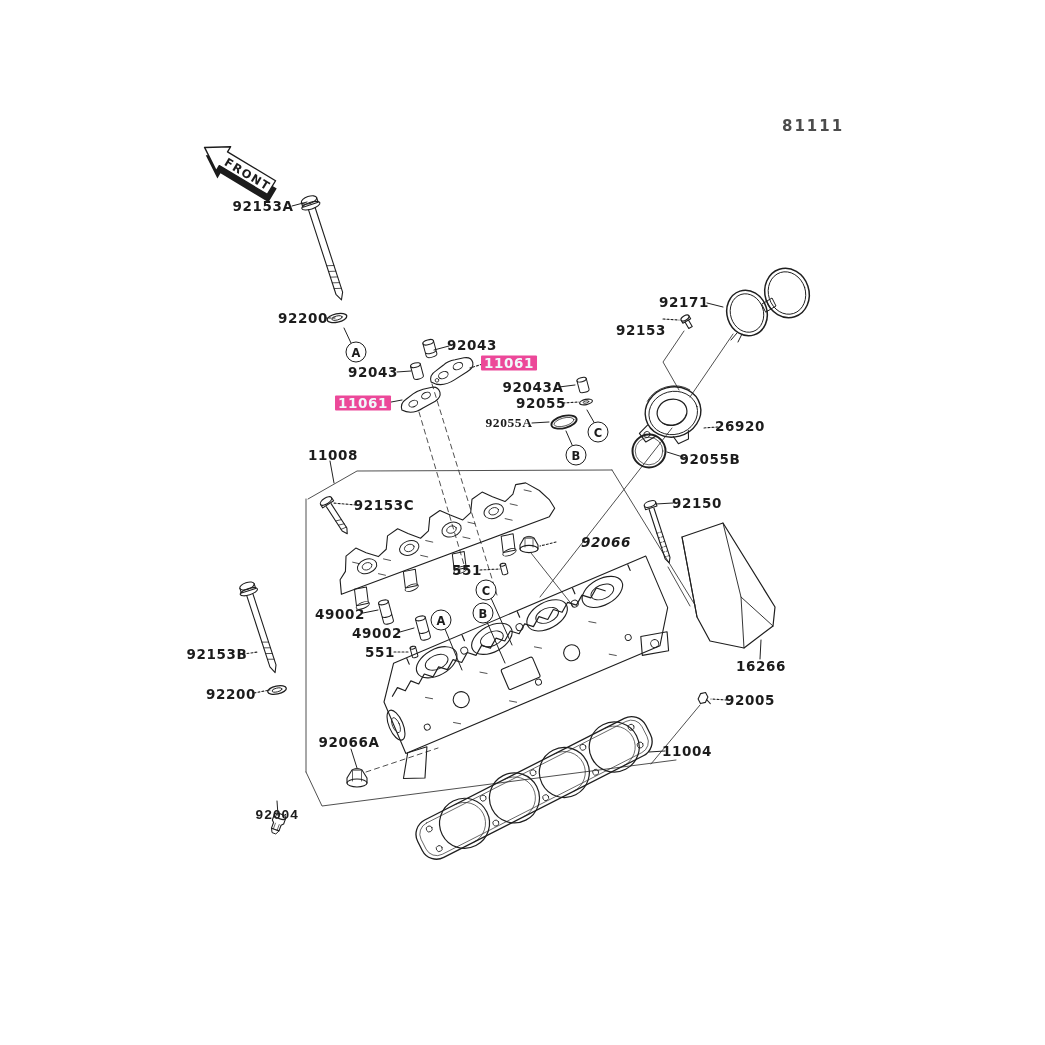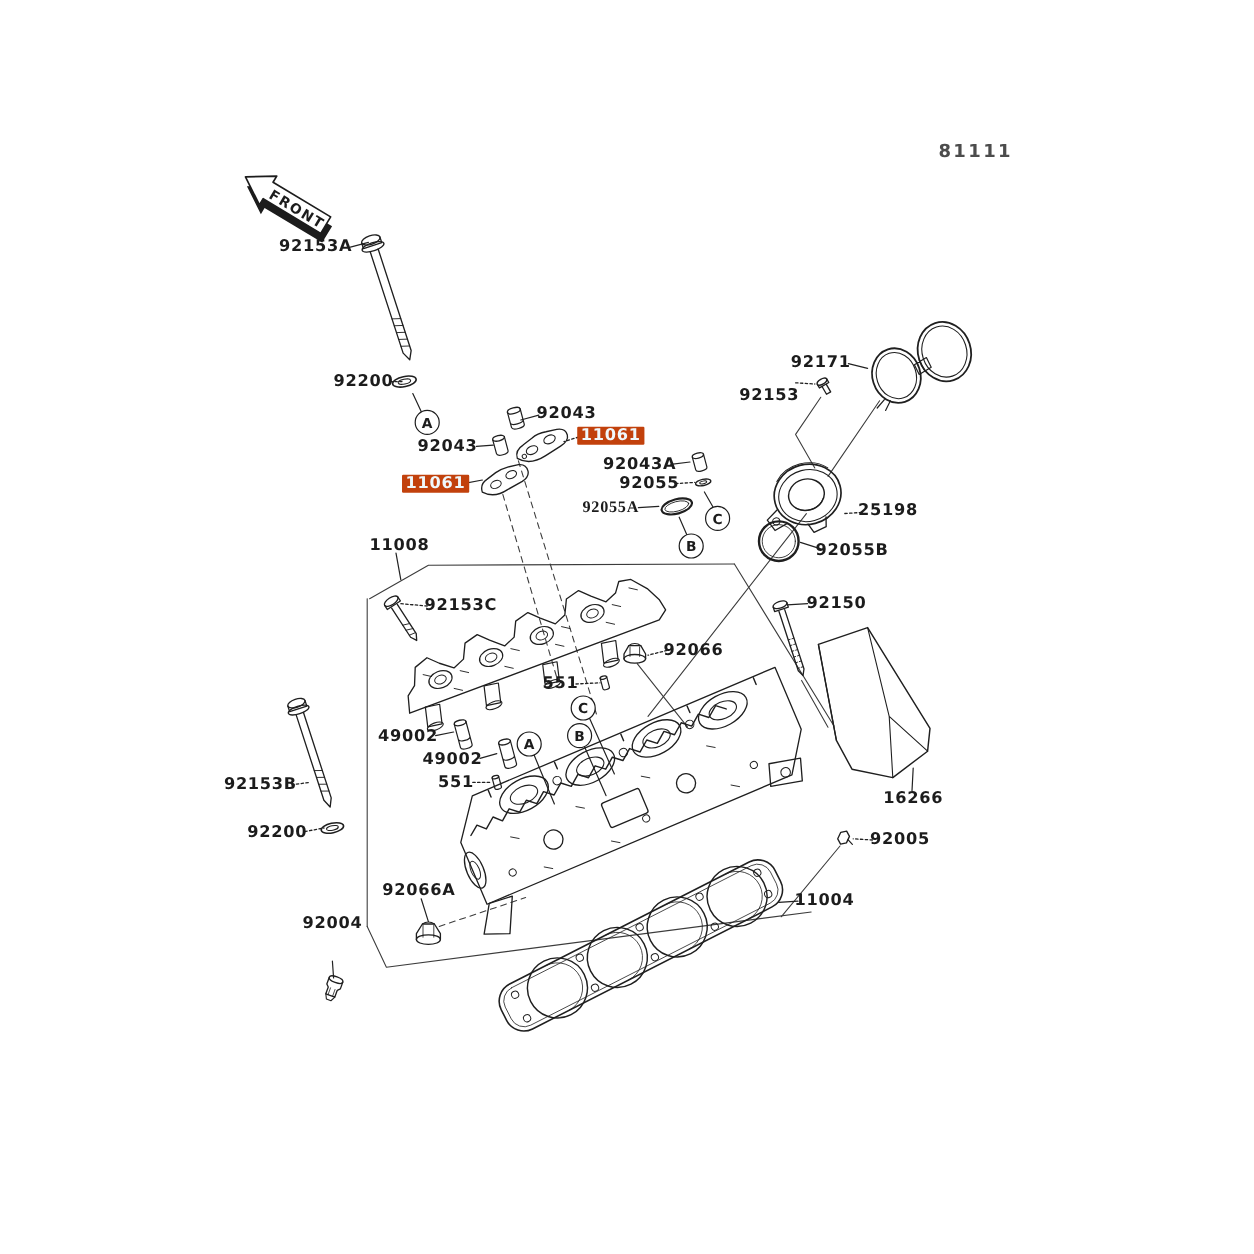--- a/index.html
+++ b/index.html
@@ -2,21 +2,21 @@
 <html><head>
 <meta charset="utf-8">
 <style>
   html,body{margin:0;padding:0;background:#fff;}
   .canvas{position:relative;width:1045px;height:1045px;background:#ffffff;overflow:hidden;
           font-family:"DejaVu Sans","Liberation Sans",sans-serif;}
   svg.art{position:absolute;left:0;top:0;}
   .layer{position:absolute;left:0;top:0;width:100%;height:100%;}
   .plabel{position:absolute;transform:translate(-50%,-50%);font-weight:bold;font-size:13.5px;
           letter-spacing:.6px;color:#1c1c1c;white-space:nowrap;line-height:1.1;}
-  .plabel.hl{background:#c2410c;color:#f0f8fb;padding:0 3px;border-radius:1px;}
+  .plabel.hl{background:#ec4899;color:#f0f8fb;padding:0 3px;border-radius:1px;}
   .callout{position:absolute;transform:translate(-50%,-50%);width:19px;height:19px;
            border:1.7px solid #1c1c1c;border-radius:50%;background:#fff;display:flex;
            align-items:center;justify-content:center;font-weight:bold;font-size:11.5px;color:#1c1c1c;}
   .pagecode{position:absolute;left:782px;top:117px;font-size:15px;font-weight:bold;
             letter-spacing:2px;color:#4c4c4c;}
 </style>
 </head>
 <body>
 
 <div class="canvas">
@@ -311,32 +311,32 @@
       <span class="plabel hl" style="left: 509px; top: 363px;">11061</span>
       <span class="plabel" style="left: 373px; top: 372px;">92043</span>
       <span class="plabel hl" style="left: 363px; top: 403px;">11061</span>
       <span class="plabel" style="left: 533px; top: 387px;">92043A</span>
       <span class="plabel" style="left: 541px; top: 403px;">92055</span>
       <span class="plabel" style="left: 509px; top: 423px; font-family: Liberation Serif, serif;">92055A</span>
       <span class="plabel" style="left: 333px; top: 455px;">11008</span>
       <span class="plabel" style="left: 384px; top: 505px;">92153C</span>
       <span class="plabel" style="left: 684px; top: 302px;">92171</span>
       <span class="plabel" style="left: 641px; top: 318px; margin-top: 12px;">92153</span>
-      <span class="plabel" style="left: 740px; top: 426px;">25198</span>
+      <span class="plabel" style="left: 740px; top: 426px;">26920</span>
       <span class="plabel" style="left: 710px; top: 459px;">92055B</span>
       <span class="plabel" style="left: 697px; top: 503px;">92150</span>
-      <span class="plabel" style="left: 578px; top: 542px;">92066</span>
+      <span class="plabel" style="left: 606px; top: 542px; font-style: italic;">92066</span>
       <span class="plabel" style="left: 467px; top: 570px;">551</span>
       <span class="plabel" style="left: 340px; top: 614px;">49002</span>
       <span class="plabel" style="left: 377px; top: 633px;">49002</span>
       <span class="plabel" style="left: 380px; top: 652px;">551</span>
       <span class="plabel" style="left: 217px; top: 654px;">92153B</span>
       <span class="plabel" style="left: 231px; top: 694px;">92200</span>
       <span class="plabel" style="left: 349px; top: 742px;">92066A</span>
-      <span class="plabel" style="left: 277px; top: 770px;">92004</span>
+      <span class="plabel" style="left: 277px; top: 816px; font-family: Liberation Mono, monospace;">92004</span>
       <span class="plabel" style="left: 687px; top: 751px; text-align: center;">11004</span>
       <span class="plabel" style="left: 750px; top: 700px;">92005</span>
       <span class="plabel" style="left: 761px; top: 666px;">16266</span>
     </div>
 
 <div class="layer" id="callouts-layer">
       <div class="callout" style="left: 356px; top: 352px;">A</div>
       <div class="callout" style="left: 598px; top: 432px;">C</div>
       <div class="callout" style="left: 576px; top: 455px;">B</div>
       <div class="callout" style="left: 441px; top: 620px;">A</div>

